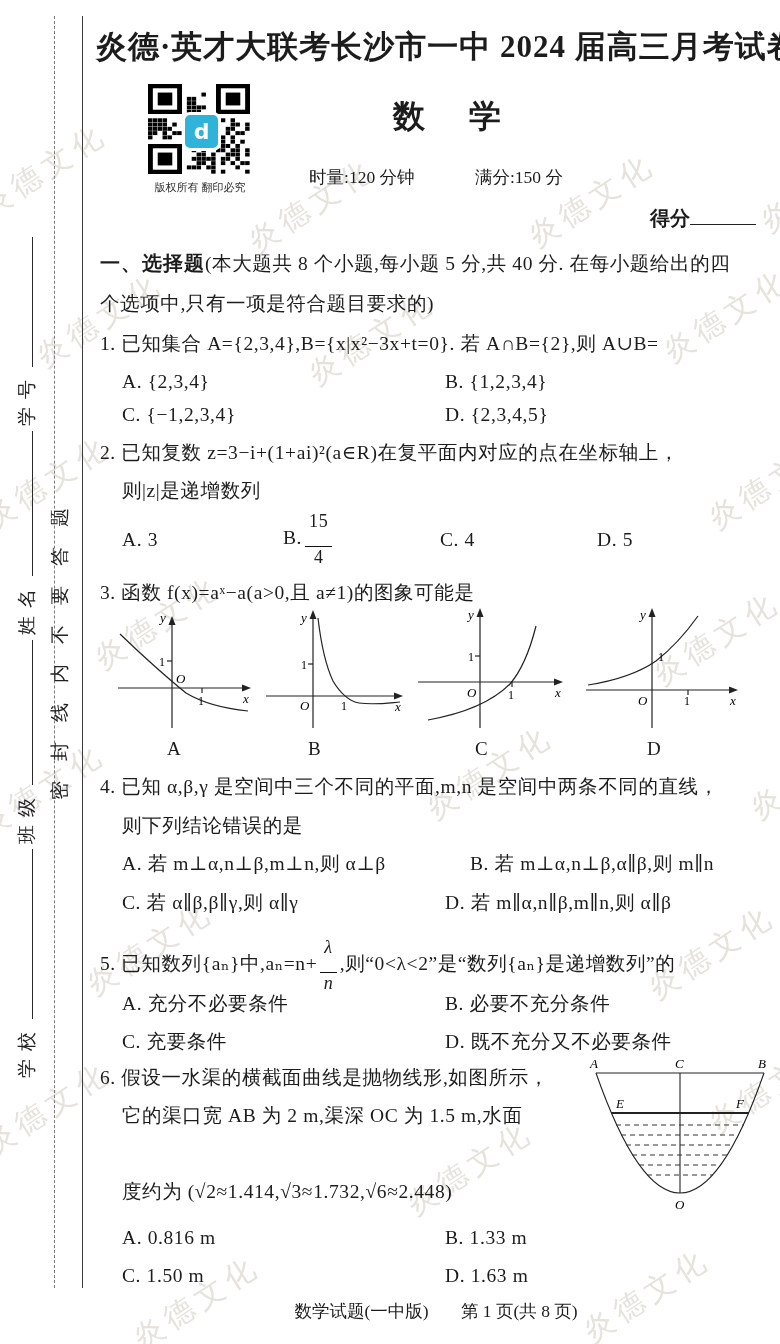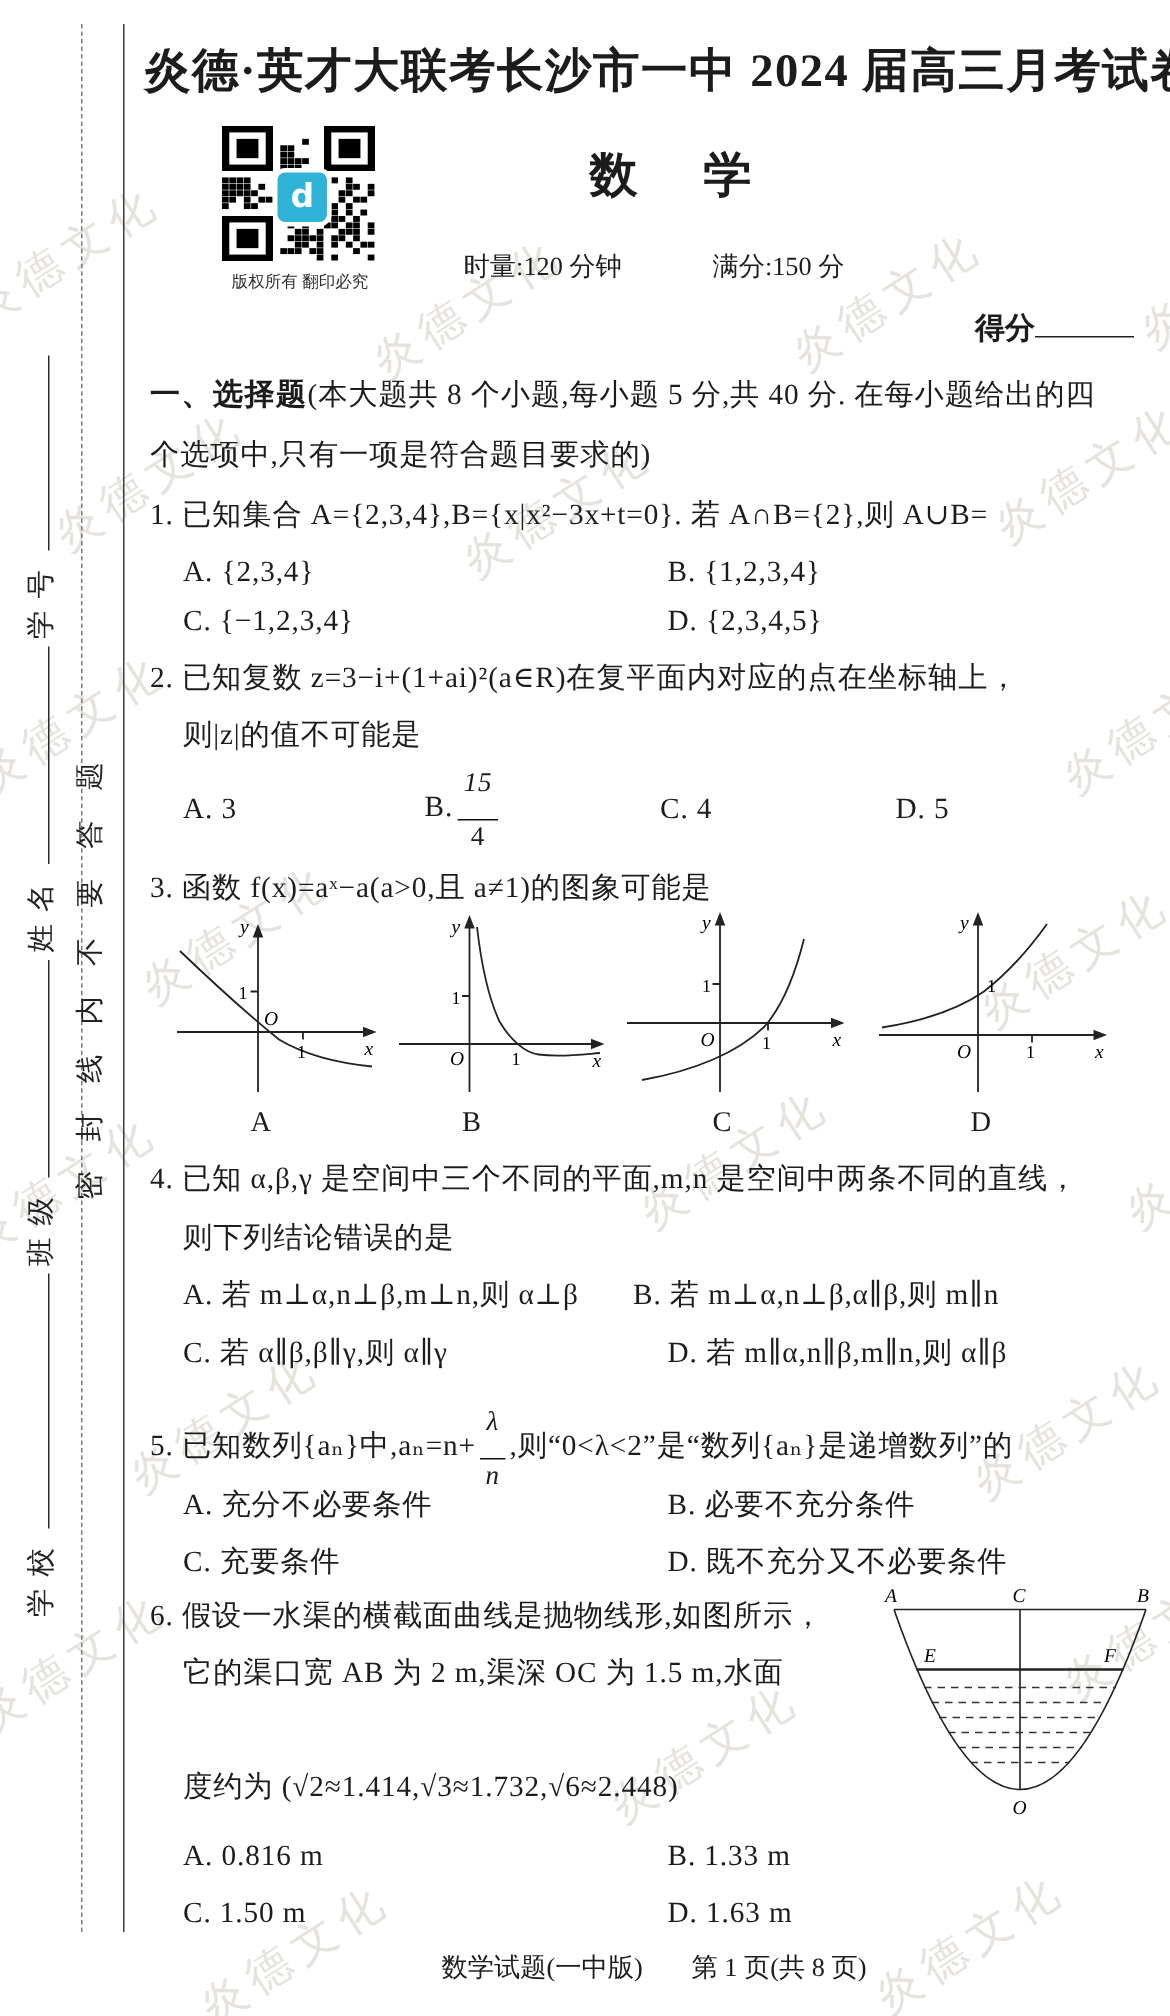--- a/index.html
+++ b/index.html
@@ -32,21 +32,21 @@
               font-family:"Liberation Sans","DejaVu Sans",sans-serif;}
   .subject{left:300px;top:95px;width:300px;text-align:center;font-size:32px;font-weight:700;letter-spacing:6px;}
   .meta-row{left:100px;top:165px;width:672px;text-align:center;font-size:17.5px;}
   .meta-row span{margin:0 28px;}
   .score{left:650px;top:205px;font-size:20px;font-weight:bold;}
   .score .sline{display:inline-block;width:66px;border-bottom:1.5px solid #222;height:16px;}
   .sec-bold{font-family:"Liberation Sans","DejaVu Sans",sans-serif;font-weight:700;font-size:20px;letter-spacing:1px;}
   
   .frac{display:inline-block;vertical-align:middle;text-align:center;line-height:1.02;
         font-size:18px;margin:0 3px;}
-  .frac .num{display:block;border-bottom:1.3px solid #111;padding:0 4px 16px;font-style:italic;}
+  .frac .num{display:block;border-bottom:1.3px solid #111;padding:0 4px 16px;}
   .frac .den{display:block;padding-top:1px;}
   
   .graph{position:absolute;top:606px;}
   .gletter{position:absolute;top:738px;font-size:19px;}
   .fig6{left:584px;top:1055px;}
   svg text{font-family:"Liberation Serif","DejaVu Serif",serif;}
   .it{font-style:italic;}
   .footer{left:100px;top:1299px;width:672px;text-align:center;font-size:17.5px;}
   .footer span{margin:0 14px;}
 </style>
@@ -222,21 +222,21 @@
   </div>
   <div class="abs tline" style="left:100px;top:292px">个选项中,只有一项是符合题目要求的)</div>
 
   <div class="abs tline" style="left:100px;top:332px">1. 已知集合 A={2,3,4},B={x|x²−3x+t=0}. 若 A∩B={2},则 A∪B=</div>
   <div class="abs tline" style="left:122px;top:370px">A. {2,3,4}</div>
   <div class="abs tline" style="left:445px;top:370px">B. {1,2,3,4}</div>
   <div class="abs tline" style="left:122px;top:403px">C. {−1,2,3,4}</div>
   <div class="abs tline" style="left:445px;top:403px">D. {2,3,4,5}</div>
 
   <div class="abs tline" style="left:100px;top:441px">2. 已知复数 z=3−i+(1+ai)²(a∈R)在复平面内对应的点在坐标轴上，</div>
-  <div class="abs tline" style="left:122px;top:479px">则|z|的值不可能是</div>
+  <div class="abs tline" style="left:122px;top:479px">则|z|是递增数列</div>
   <div class="abs tline" style="left:122px;top:528px">A. 3</div>
   <div class="abs tline" style="left:283px;top:512px">
     <span>B.</span><span class="frac"><span class="num">15</span><span class="den">4</span></span>
   </div>
   <div class="abs tline" style="left:440px;top:528px">C. 4</div>
   <div class="abs tline" style="left:597px;top:528px">D. 5</div>
 
   <div class="abs tline" style="left:100px;top:581px">3. 函数 f(x)=aˣ−a(a&gt;0,且 a≠1)的图象可能是</div>
 
   <div class="graph" style="left:110px">
@@ -322,21 +322,21 @@
   </div>
 
   <div class="gletter" style="left:167px">A</div>
   <div class="gletter" style="left:308px">B</div>
   <div class="gletter" style="left:475px">C</div>
   <div class="gletter" style="left:647px">D</div>
 
   <div class="abs tline" style="left:100px;top:775px">4. 已知 α,β,γ 是空间中三个不同的平面,m,n 是空间中两条不同的直线，</div>
   <div class="abs tline" style="left:122px;top:814px">则下列结论错误的是</div>
   <div class="abs tline" style="left:122px;top:852px">A. 若 m⊥α,n⊥β,m⊥n,则 α⊥β</div>
-  <div class="abs tline" style="left:422px;top:852px">B. 若 m⊥α,n⊥β,α∥β,则 m∥n</div>
+  <div class="abs tline" style="left:470px;top:852px">B. 若 m⊥α,n⊥β,α∥β,则 m∥n</div>
   <div class="abs tline" style="left:122px;top:891px">C. 若 α∥β,β∥γ,则 α∥γ</div>
   <div class="abs tline" style="left:445px;top:891px">D. 若 m∥α,n∥β,m∥n,则 α∥β</div>
 
   <div class="abs tline" style="left:100px;top:938px">
     <span>5. 已知数列{aₙ}中,aₙ=n+</span><span class="frac"><span class="num it">λ</span><span class="den it">n</span></span><span>,则“0&lt;λ&lt;2”是“数列{aₙ}是递增数列”的</span>
   </div>
   <div class="abs tline" style="left:122px;top:992px">A. 充分不必要条件</div>
   <div class="abs tline" style="left:445px;top:992px">B. 必要不充分条件</div>
   <div class="abs tline" style="left:122px;top:1030px">C. 充要条件</div>
   <div class="abs tline" style="left:445px;top:1030px">D. 既不充分又不必要条件</div>

